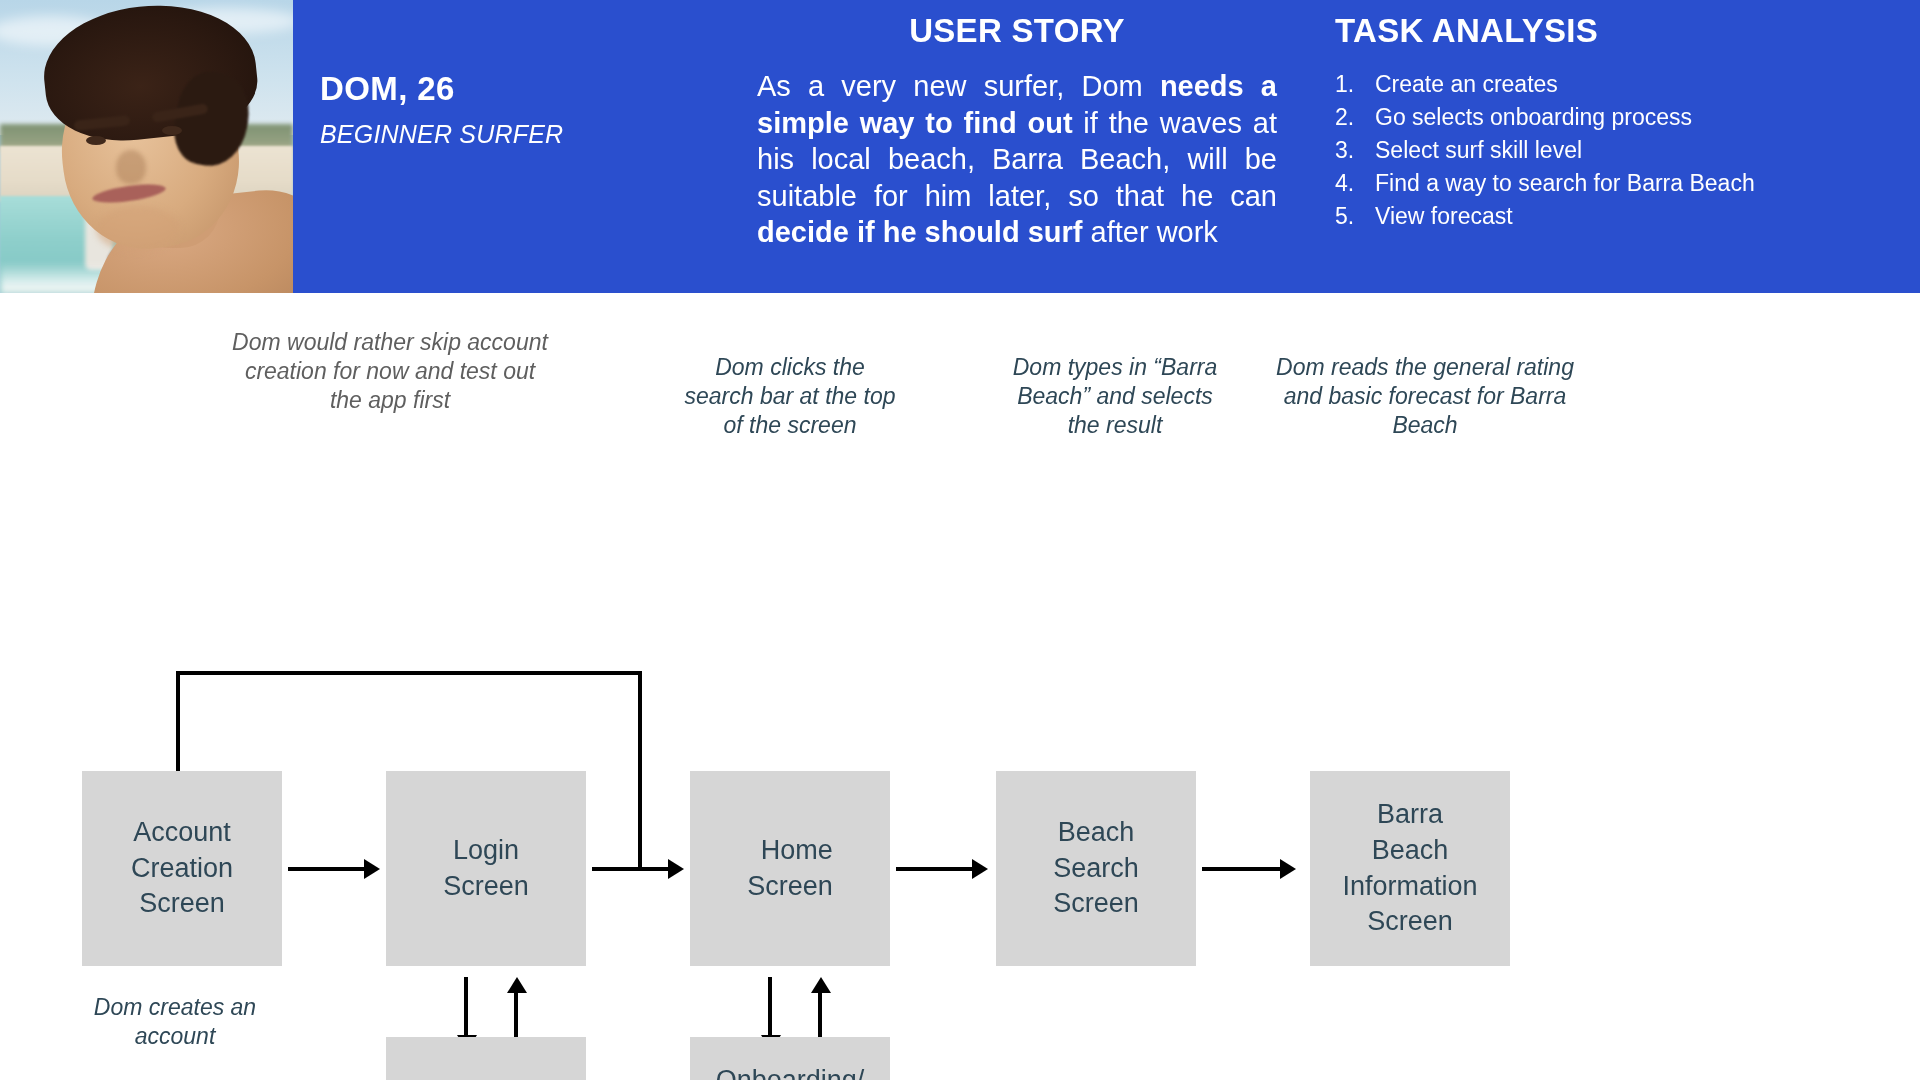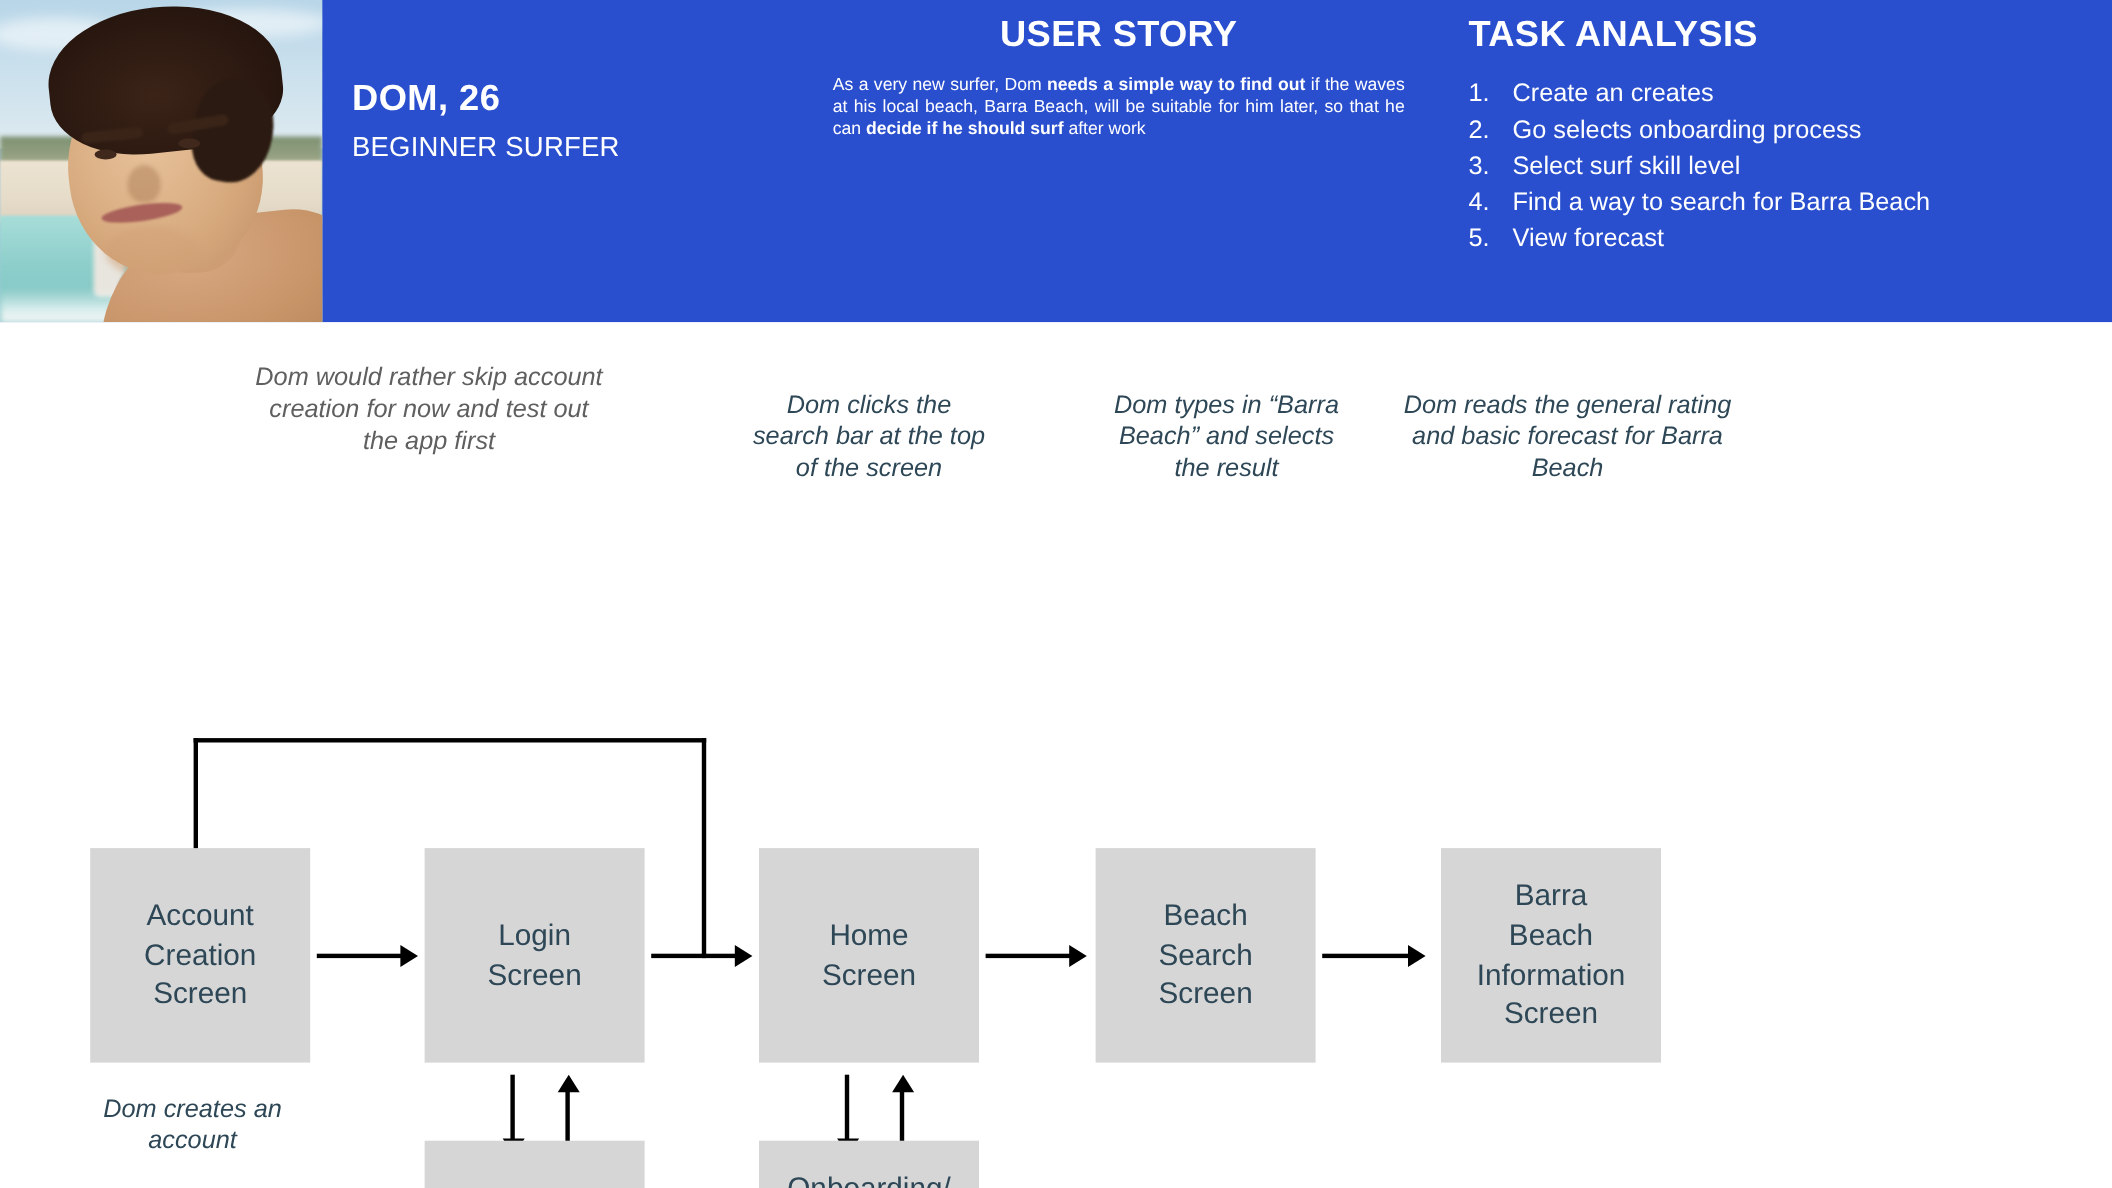--- a/index.html
+++ b/index.html
@@ -171,39 +171,40 @@
     margin: 0 0 14px 0;
     line-height: 1.05;
   }
   #persona-role {
     color: #ffffff;
     font-size: 25px;
     font-weight: normal;
     letter-spacing: .2px;
     margin: 0;
     line-height: 1.05;
+    font-style: italic;
   }
 
   .hdr-col-title {
     color: #ffffff;
     font-size: 33px;
     font-weight: bold;
     letter-spacing: .3px;
     margin: 0 0 18px 0;
   }
 
   #user-story-col {
     position: absolute;
     left: 757px; top: 12px;
     width: 520px;
   }
   #user-story-col .hdr-col-title { text-align: center; }
   #user-story-body {
     color: #ffffff;
-    font-size: 16px;
+    font-size: 29px;
     line-height: 1.26;
     text-align: justify;
     text-align-last: left;
   }
   #user-story-body b { font-weight: bold; }
 
   #task-analysis-col {
     position: absolute;
     left: 1335px; top: 12px;
     width: 560px;
@@ -363,21 +364,21 @@
   <div class="annot" style="left:1000px; top:60px; width:230px;">Dom types in “Barra Beach” and selects the result</div>
 
   <div class="ln-v" style="left:176px; top:378px; height:108px;"></div>
   <div class="ln-h" style="left:176px; top:378px; width:466px;"></div>
   <div class="ln-v" style="left:638px; top:378px; height:200px;"></div>
 
   <div class="flow-box" style="left:82px; top:478px; width:200px; height:195px;">Account<br>Creation<br>Screen</div>
 
   <div class="flow-box" style="left:386px; top:478px; width:200px; height:195px;">Login<br>Screen</div>
 
-  <div class="flow-box" style="left:690px; top:478px; width:200px; height:195px;">Home<br>Screen</div>
+  <div class="flow-box" style="left:690px; top:478px; width:200px; height:195px;text-align:right;">Home<br>Screen</div>
 
   <div class="flow-box" style="left:996px; top:478px; width:200px; height:195px;">Beach<br>Search<br>Screen</div>
 
   <div class="flow-box" style="left:1310px; top:478px; width:200px; height:195px;">Barra<br>Beach<br>Information<br>Screen</div>
 
   <div class="ln-h" style="left:288px; top:574px; width:78px;"></div>
   <div class="arrow-r" style="left:364px; top:566px;"></div>
 
   <div class="ln-h" style="left:592px; top:574px; width:78px;"></div>
   <div class="arrow-r" style="left:668px; top:566px;"></div>

